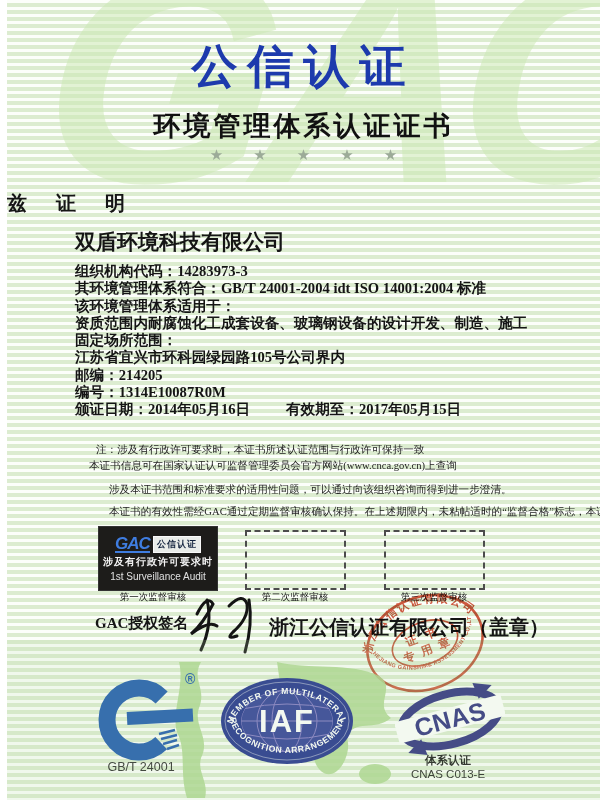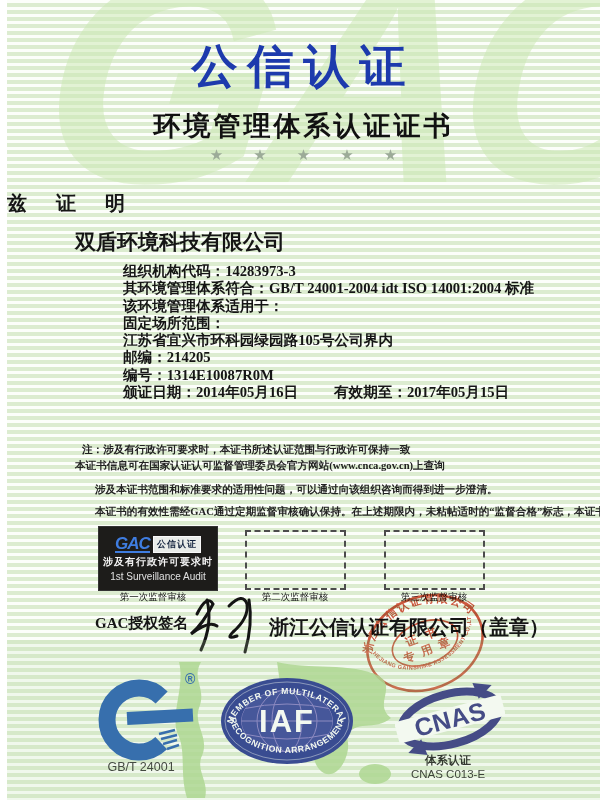--- a/index.html
+++ b/index.html
@@ -15,24 +15,24 @@
   .brand{position:absolute;top:36px;left:0;width:100%;text-align:center;
          font-size:46px;font-weight:800;color:#1d3aad;letter-spacing:10px;}
   .title{position:absolute;top:108px;left:0;width:100%;text-align:center;
          font-size:27px;font-weight:600;color:#111;letter-spacing:3px;}
   .stars{position:absolute;top:146px;left:0;width:100%;display:flex;justify-content:center;gap:30px;
          font-size:15px;color:#9cab98;}
   .certify{position:absolute;top:190px;left:0;width:100%;text-align:left;
            font-size:20px;font-weight:700;letter-spacing:12px;}
   .body-block{position:absolute;left:68px;top:228px;width:492px;}
   .company{font-size:21px;font-weight:700;margin:0 0 7px 0;}
-  .bline{font-size:14.6px;font-weight:600;line-height:17.3px;position:relative;margin-left:48px;}
+  .bline{font-size:14.6px;font-weight:600;line-height:17.3px;position:relative;}
   .dates{position:relative;}
   .valid{position:absolute;left:211px;top:0;}
-  .note{position:absolute;font-size:10.6px;font-weight:700;color:#222;white-space:nowrap;}
+  .note{position:absolute;font-size:10.6px;font-weight:400;color:#222;white-space:nowrap;margin-left:14px;}
   .n1{left:75px;top:443px;} .n2{left:68px;top:459px;} .n3{left:88px;top:483px;} .n4{left:88px;top:505px;}
   .sticker{position:absolute;left:92px;top:527px;width:118px;height:63px;background:#1d1c1a;
            box-shadow:0 0 0 1px #333;display:flex;flex-direction:column;align-items:center;
            justify-content:center;gap:2px;}
   .gacrow{display:flex;align-items:center;gap:3px;}
   .gactxt{font-family:"Liberation Sans",sans-serif;font-style:italic;font-weight:900;
           font-size:17px;color:#3f7de0;letter-spacing:-1px;border-bottom:2px solid #3f7de0;line-height:15px;}
   .gaccn{background:#e9ece9;color:#12223d;font-size:9px;font-weight:700;padding:1px 3px;
          border:1px solid #fafafa;letter-spacing:1px;}
   .stkline1{color:#f2f2f2;font-size:10px;font-weight:700;letter-spacing:1px;}
@@ -74,20 +74,21 @@
       <span>★</span>
       <span>★</span>
     </div>
     <div class="certify">兹 证 明</div>
 
     <div class="body-block">
       <div class="company">双盾环境科技有限公司</div>
       <div class="bline">组织机构代码：14283973-3</div>
       <div class="bline">其环境管理体系符合：GB/T 24001-2004 idt ISO 14001:2004  标准</div>
       <div class="bline">该环境管理体系适用于：</div>
+      <div class="bline">资质范围内耐腐蚀化工成套设备、玻璃钢设备的设计开发、制造、施工</div>
       <div class="bline">固定场所范围：</div>
       <div class="bline">江苏省宜兴市环科园绿园路105号公司界内</div>
       <div class="bline">邮编：214205</div>
       <div class="bline">编号：1314E10087R0M</div>
       <div class="bline dates">
         <span>颁证日期：2014年05月16日</span>
         <span class="valid">有效期至：2017年05月15日</span>
       </div>
     </div>
 

